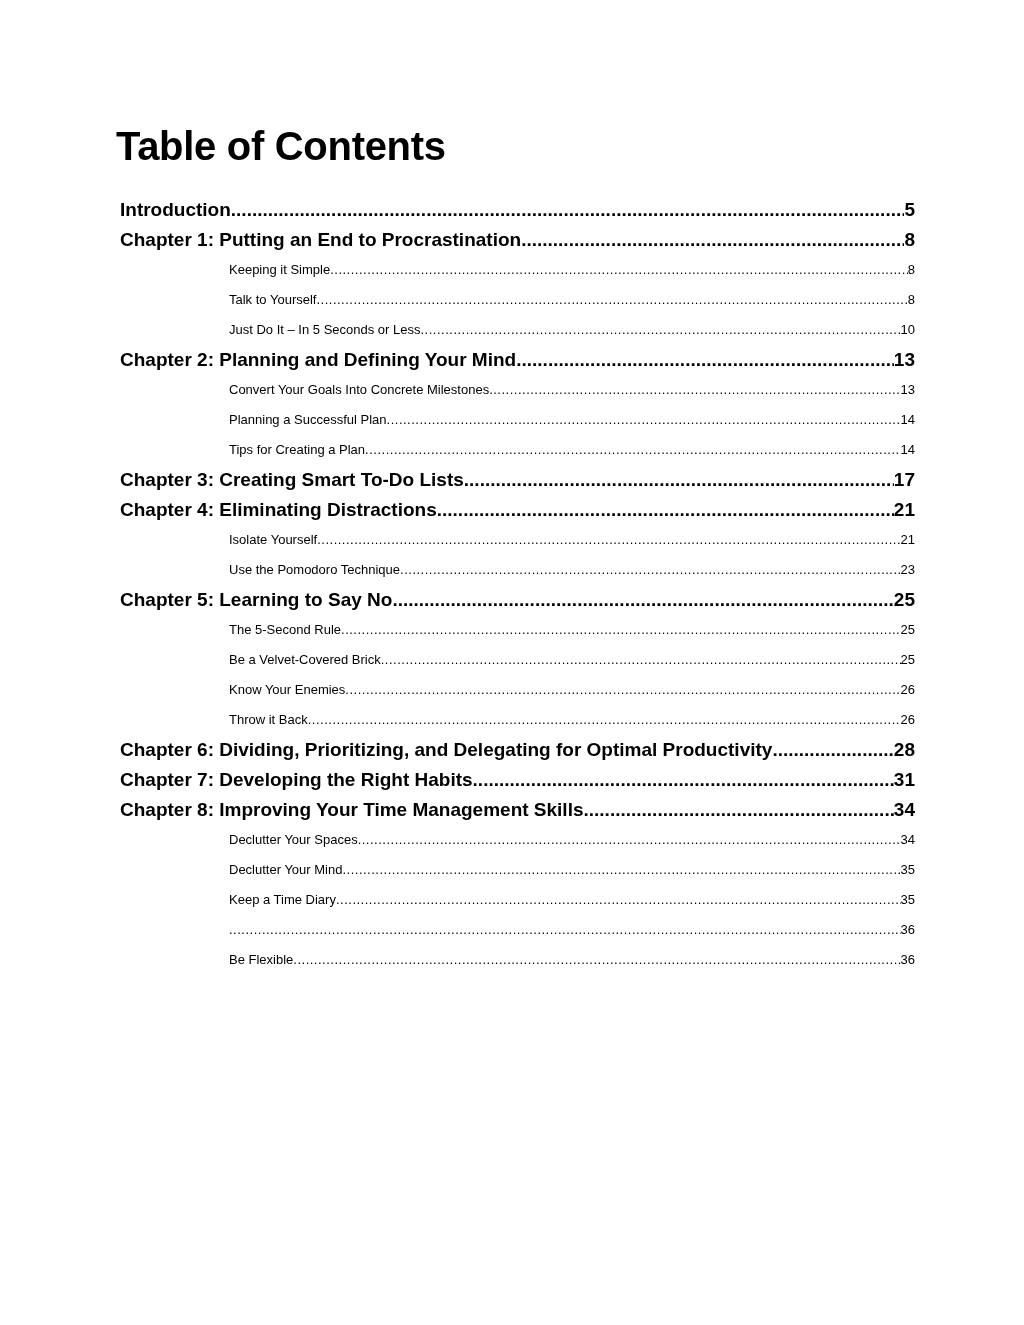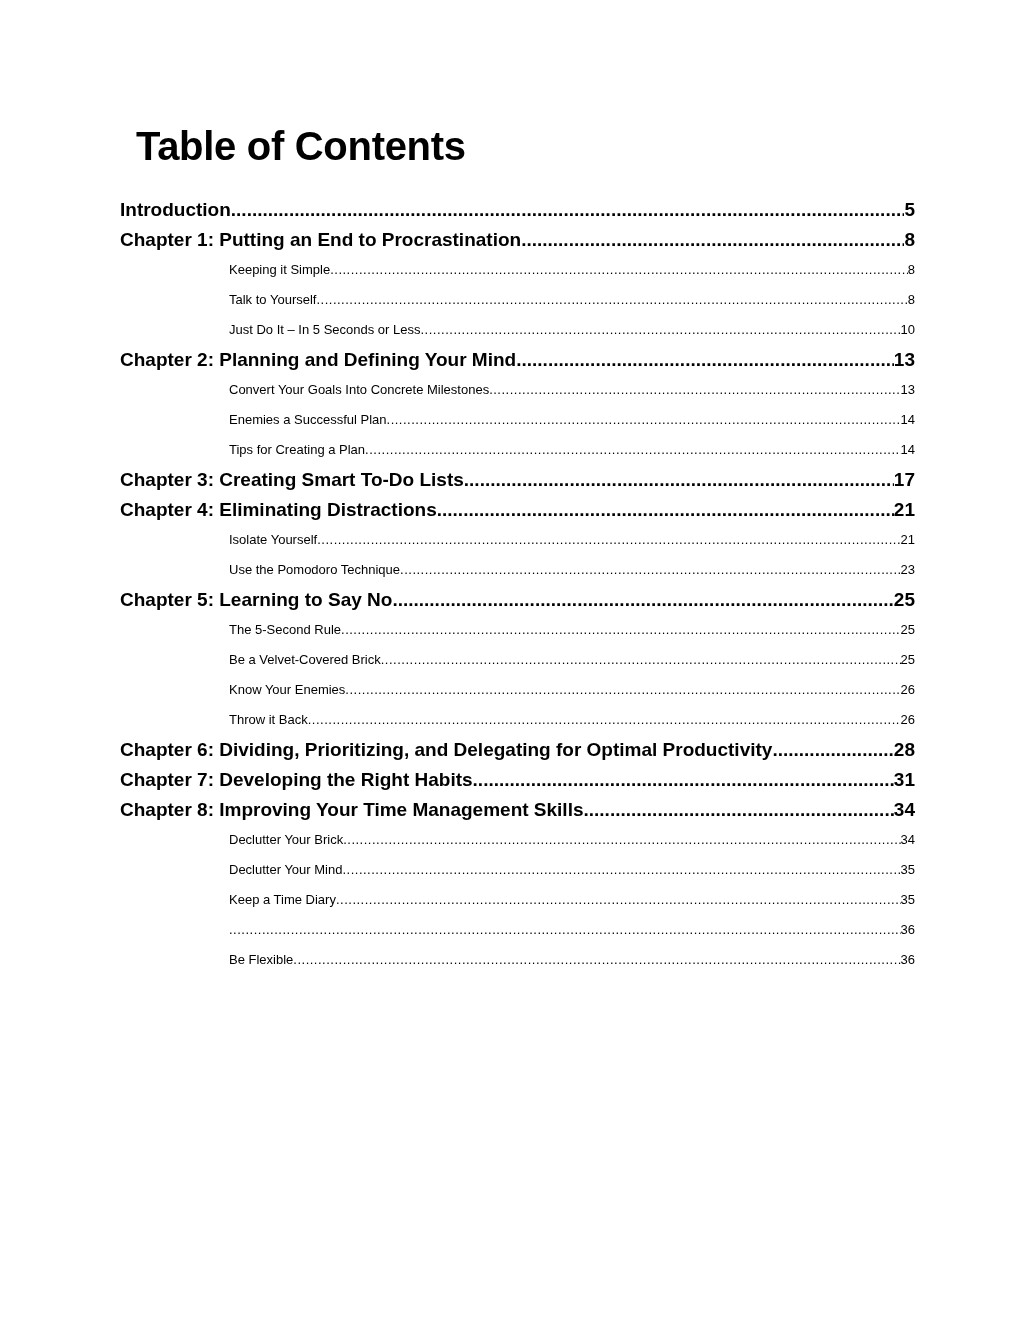--- a/index.html
+++ b/index.html
@@ -1,17 +1,17 @@
 <!DOCTYPE html>
 <html><head>
 <meta charset="utf-8">
 <style>
   html, body { margin: 0; padding: 0; background: #ffffff; }
   body { width: 1024px; height: 1325px; position: relative; overflow: hidden; font-family: "Liberation Sans", sans-serif; color: #000; }
-  .title { position: absolute; left: 136px; top: 118px; font-size: 40px; font-weight: bold; letter-spacing: -0.3px; margin: 0; line-height: 56px; }
+  .title { position: absolute; left: 116px; top: 118px; font-size: 40px; font-weight: bold; letter-spacing: -0.3px; margin: 0; line-height: 56px; }
   .toc { position: absolute; left: 120px; top: 195px; width: 795px; }
   .row { display: flex; align-items: center; height: 30px; line-height: 30px; white-space: nowrap; overflow: hidden; }
   .row.lvl1 { font-weight: bold; font-size: 19px; }
   .row.lvl2 { font-weight: normal; font-size: 13px; padding-left: 109px; }
   .row .label { flex: 0 0 auto; }
   .row .leader { flex: 1 1 auto; overflow: hidden; white-space: nowrap; }
   .row .leader::after { content: "........................................................................................................................................................................................................................................"; }
   .row.lvl2 .leader::after { letter-spacing: 0.5px; }
   .row .page { flex: 0 0 auto; }
 </style>
@@ -50,21 +50,21 @@
       <span class="label">Chapter 2: Planning and Defining Your Mind</span>
       <span class="leader"></span>
       <span class="page">13</span>
     </div>
   <div class="row lvl2">
       <span class="label">Convert Your Goals Into Concrete Milestones</span>
       <span class="leader"></span>
       <span class="page">13</span>
     </div>
   <div class="row lvl2">
-      <span class="label">Enemies a Successful Plan</span>
+      <span class="label">Planning a Successful Plan</span>
       <span class="leader"></span>
       <span class="page">14</span>
     </div>
   <div class="row lvl2">
       <span class="label">Tips for Creating a Plan</span>
       <span class="leader"></span>
       <span class="page">14</span>
     </div>
   <div class="row lvl1">
       <span class="label">Chapter 3: Creating Smart To-Do Lists</span>
@@ -120,21 +120,21 @@
       <span class="label">Chapter 7: Developing the Right Habits</span>
       <span class="leader"></span>
       <span class="page">31</span>
     </div>
   <div class="row lvl1">
       <span class="label">Chapter 8: Improving Your Time Management Skills</span>
       <span class="leader"></span>
       <span class="page">34</span>
     </div>
   <div class="row lvl2">
-      <span class="label">Declutter Your Brick</span>
+      <span class="label">Declutter Your Spaces</span>
       <span class="leader"></span>
       <span class="page">34</span>
     </div>
   <div class="row lvl2">
       <span class="label">Declutter Your Mind</span>
       <span class="leader"></span>
       <span class="page">35</span>
     </div>
   <div class="row lvl2">
       <span class="label">Keep a Time Diary</span>

